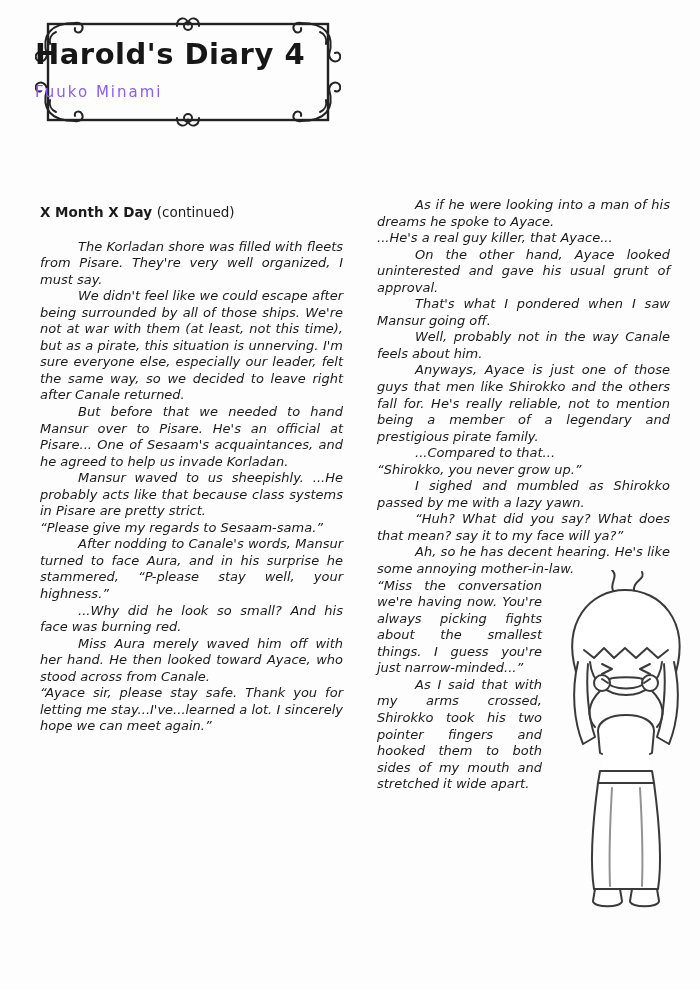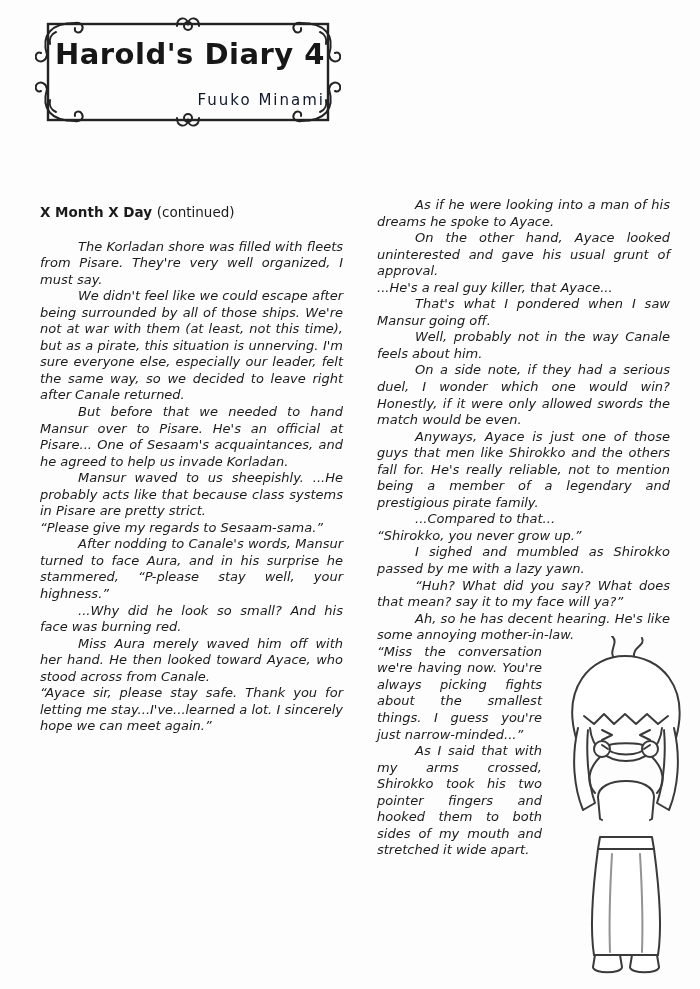--- a/index.html
+++ b/index.html
@@ -9,23 +9,23 @@
     width:700px; height:989px;
     margin:0 auto;
     background:#fdfdfd;
     overflow:hidden;
     font-family:"DejaVu Sans", sans-serif;
     color:#1b1b1b;
   }
   
   .title-box { position:absolute; left:35px; top:15px; width:306px; height:114px; }
   .title-frame { position:absolute; left:0; top:0; }
-  .title-text { position:absolute; left:0; right:16px; top:22px; text-align:right; }
+  .title-text { position:absolute; left:0; right:6px; top:22px; text-align:left; }
   .book-title { font-size:29px; font-weight:bold; letter-spacing:0.5px; color:#171717; }
-  .book-author { font-size:15px; margin-top:20px; letter-spacing:2px; color:#0f172a; }
+  .book-author { font-size:15px; margin-top:12px; letter-spacing:2px; color:#8b5cf6; }
   
   .column {
     position:absolute;
     font-size:13px;
     line-height:16.55px;
     text-align:justify;
     color:#1b1b1b;
   }
   .left-column  { left:40px;  top:204px; width:303px; }
   .right-column { left:377px; top:197px; width:293px; }
@@ -89,25 +89,24 @@
         <p class="para indent">After nodding to Canale's words, Mansur turned to face Aura, and in his surprise he stammered, “P-please stay well, your highness.”</p>
         <p class="para indent">...Why did he look so small? And his face was burning red.</p>
         <p class="para indent">Miss Aura merely waved him off with her hand. He then looked toward Ayace, who stood across from Canale.</p>
         <p class="para flush">“Ayace sir, please stay safe. Thank you for letting me stay...I've...learned a lot. I sincerely hope we can meet again.”</p>
       </div>
   </div>
 
   <div class="column right-column">
     <div id="right-top">
         <p class="para indent">As if he were looking into a man of his dreams he spoke to Ayace.</p>
+        <p class="para flush">...He's a real guy killer, that Ayace...</p>
         <p class="para indent">On the other hand, Ayace looked uninterested and gave his usual grunt of approval.</p>
-        <p class="para flush">...He's a real guy killer, that Ayace...</p>
         <p class="para indent">That's what I pondered when I saw Mansur going off.</p>
         <p class="para indent">Well, probably not in the way Canale feels about him.</p>
-        <p class="para indent">On a side note, if they had a serious duel, I wonder which one would win? Honestly, if it were only allowed swords the match would be even.</p>
         <p class="para indent">Anyways, Ayace is just one of those guys that men like Shirokko and the others fall for. He's really reliable, not to mention being a member of a legendary and prestigious pirate family.</p>
         <p class="para indent">...Compared to that...</p>
         <p class="para flush">“Shirokko, you never grow up.”</p>
         <p class="para indent">I sighed and mumbled as Shirokko passed by me with a lazy yawn.</p>
         <p class="para indent">“Huh? What did you say? What does that mean? say it to my face will ya?”</p>
         <p class="para indent">Ah, so he has decent hearing. He's like some annoying mother-in-law.</p>
       </div>
     <div id="right-wrap">
       <div class="illustration-float">
         <svg width="150" height="345" viewBox="0 0 150 345" aria-hidden="true">

